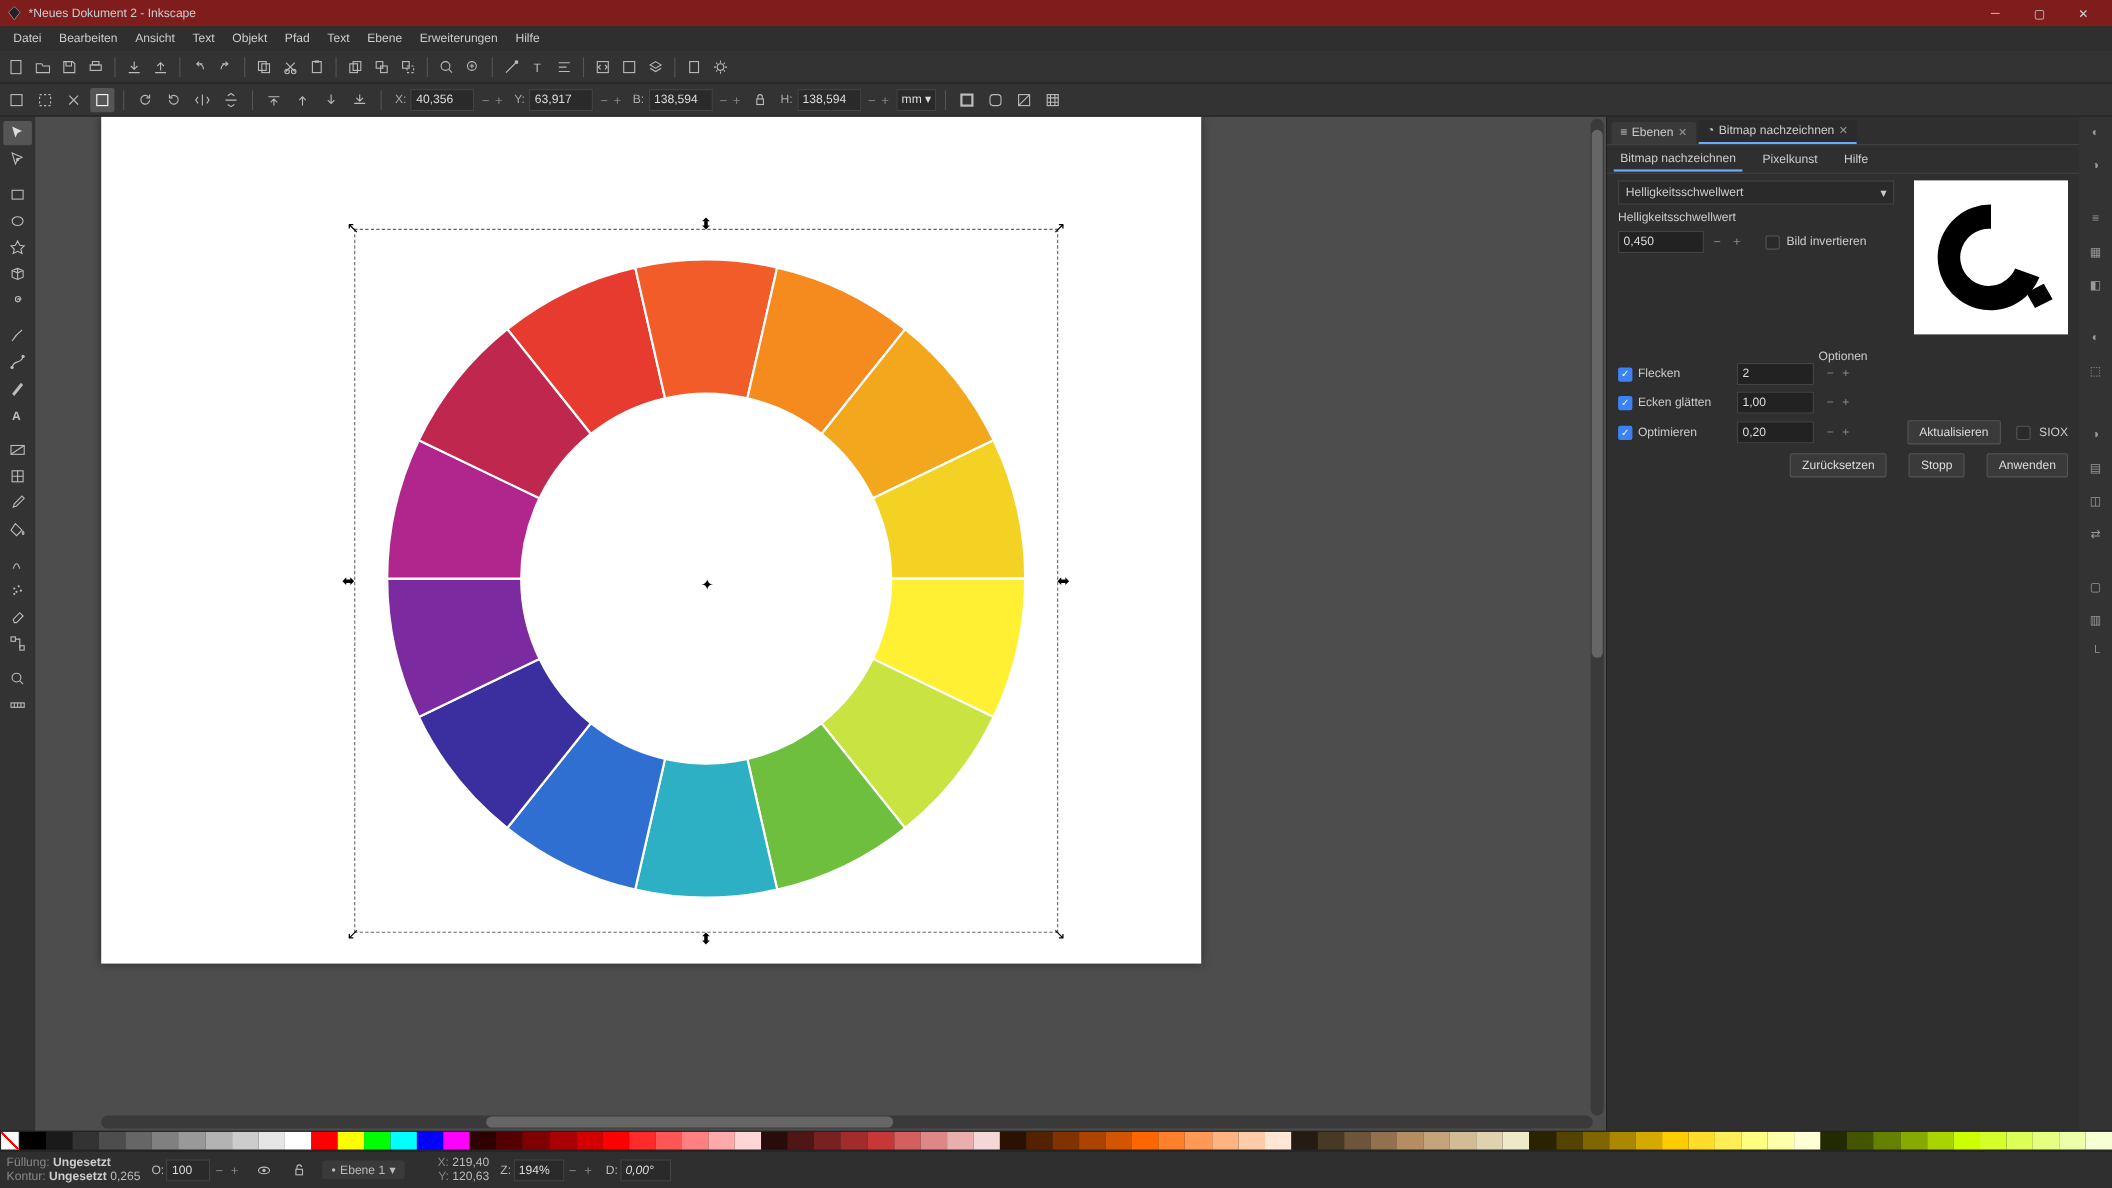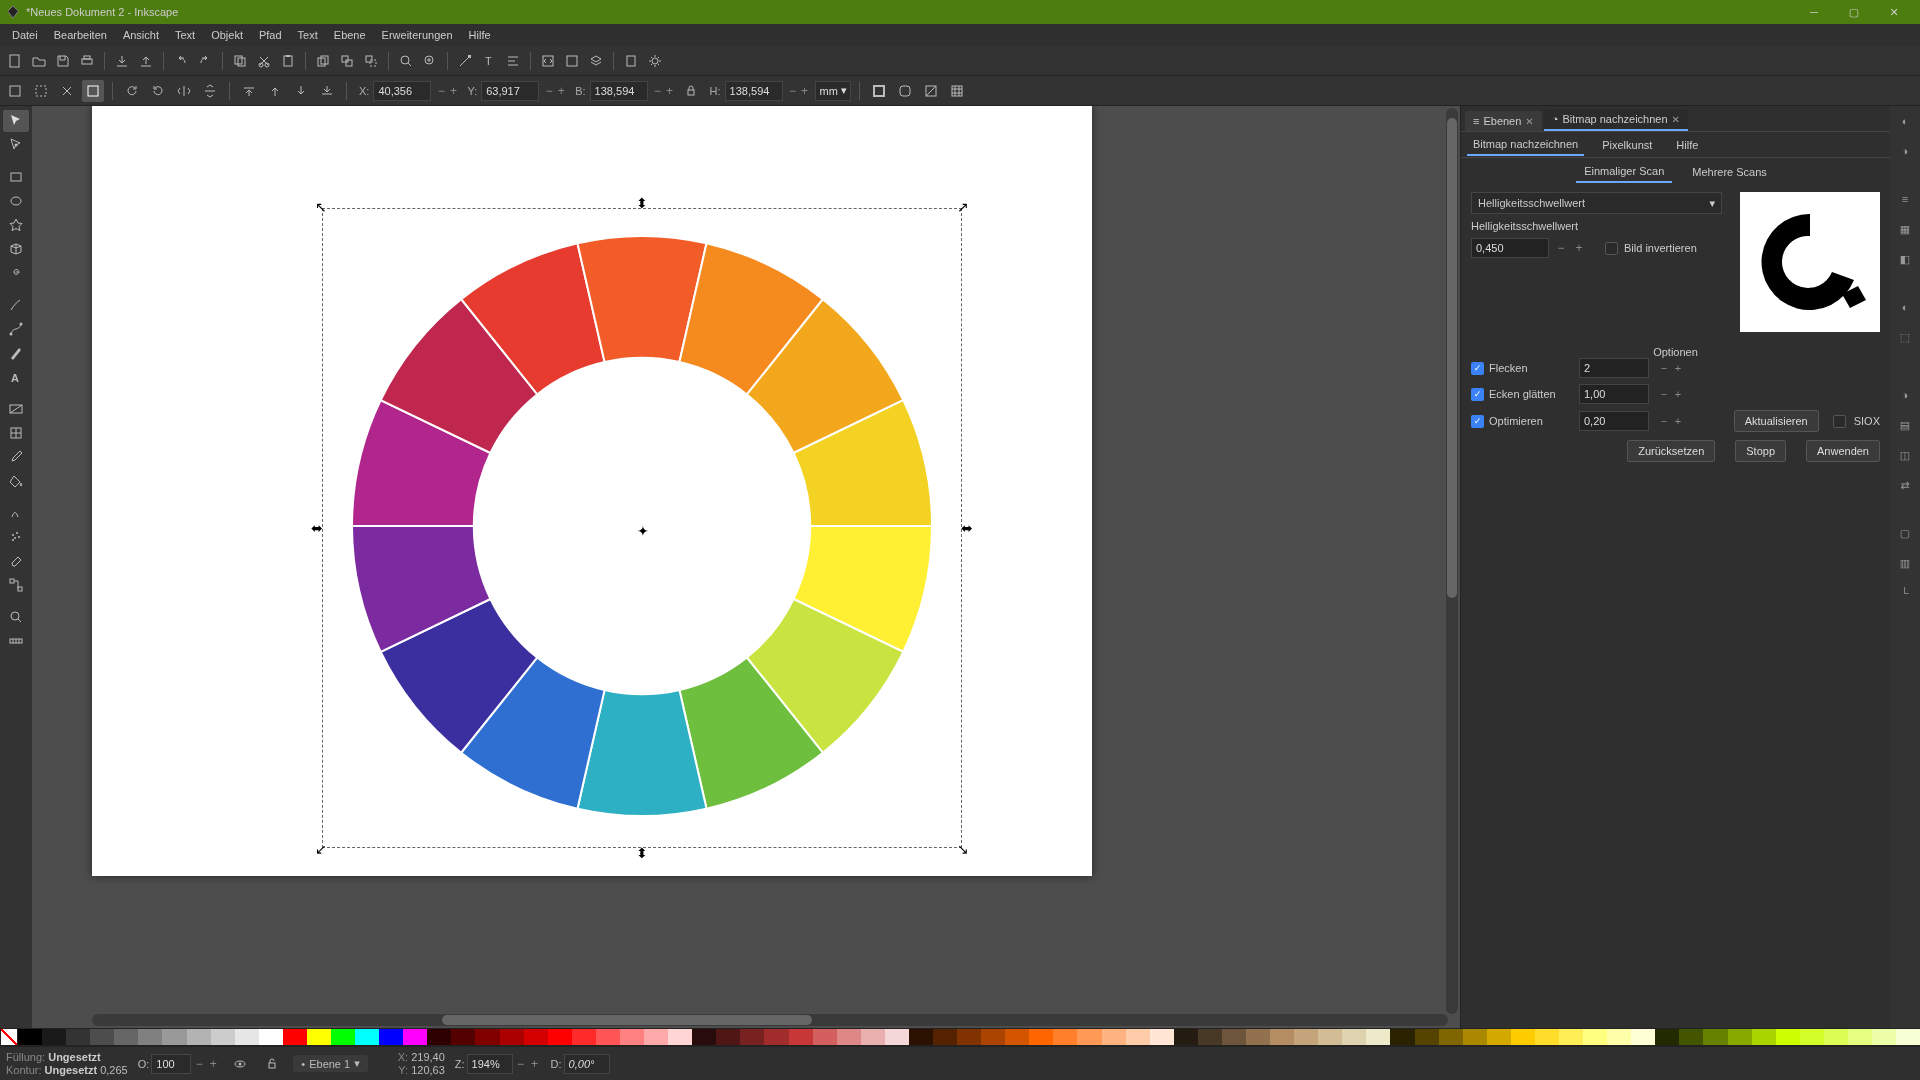--- a/index.html
+++ b/index.html
@@ -1,17 +1,17 @@
 <!DOCTYPE html>
 <html><head>
 <meta charset="utf-8">
 <style>
 * { margin: 0; padding: 0; box-sizing: border-box; font-family: "Segoe UI", Tahoma, sans-serif; font-size: 11px; user-select: none; }
 body { background: #2b2b2b; color: #ccc; width: 1920px; height: 1080px; overflow: hidden; display: flex; flex-direction: column; }
-.titlebar { height: 24px; background: #4d7c0f; display: flex; align-items: center; padding: 0 6px; }
+.titlebar { height: 24px; background: #7f1d1d; display: flex; align-items: center; padding: 0 6px; }
 .titlebar .app-icon { width: 14px; height: 14px; margin-right: 6px; }
 .titlebar .title { flex: 1; color: #ccc; font-size: 11px; }
 .titlebar .win-btn { width: 40px; height: 24px; display: flex; align-items: center; justify-content: center; color: #ccc; }
 .menubar { height: 22px; background: #2f2f2f; display: flex; align-items: center; padding: 0 4px; }
 .menubar .mitem { padding: 3px 8px; color: #ccc; cursor: pointer; }
 .toolbar1 { height: 30px; background: #333; display: flex; align-items: center; padding: 0 4px; gap: 2px; border-bottom: 1px solid #222; }
 .tbtn { width: 22px; height: 22px; display: flex; align-items: center; justify-content: center; color: #bbb; border-radius: 2px; cursor: pointer; }
 .tbtn.active { background: #555; }
 .tsep { width: 1px; height: 18px; background: #555; margin: 0 4px; }
 .toolbar2 { height: 30px; background: #333; display: flex; align-items: center; padding: 0 4px; gap: 4px; border-bottom: 1px solid #222; }
@@ -549,24 +549,20 @@
       <div class="ptab active">
         <span>◔</span>
         <span>Bitmap nachzeichnen</span>
         <span class="close-x">✕</span>
       </div>
     </div>
     <div class="sub-tabs">
       <div class="stab active">Bitmap nachzeichnen</div>
       <div class="stab">Pixelkunst</div>
       <div class="stab">Hilfe</div>
-    </div>
-    <div class="scan-tabs">
-      <div class="sctab active">Einmaliger Scan</div>
-      <div class="sctab">Mehrere Scans</div>
     </div>
     <div class="panel-body">
       <div class="panel-left">
         <div class="dropdown">
           <span>Helligkeitsschwellwert</span>
           <span>▾</span>
         </div>
         <div class="field-label">Helligkeitsschwellwert</div>
         <div class="field-row">
           <input class="num-input" value="0,450" style="">

